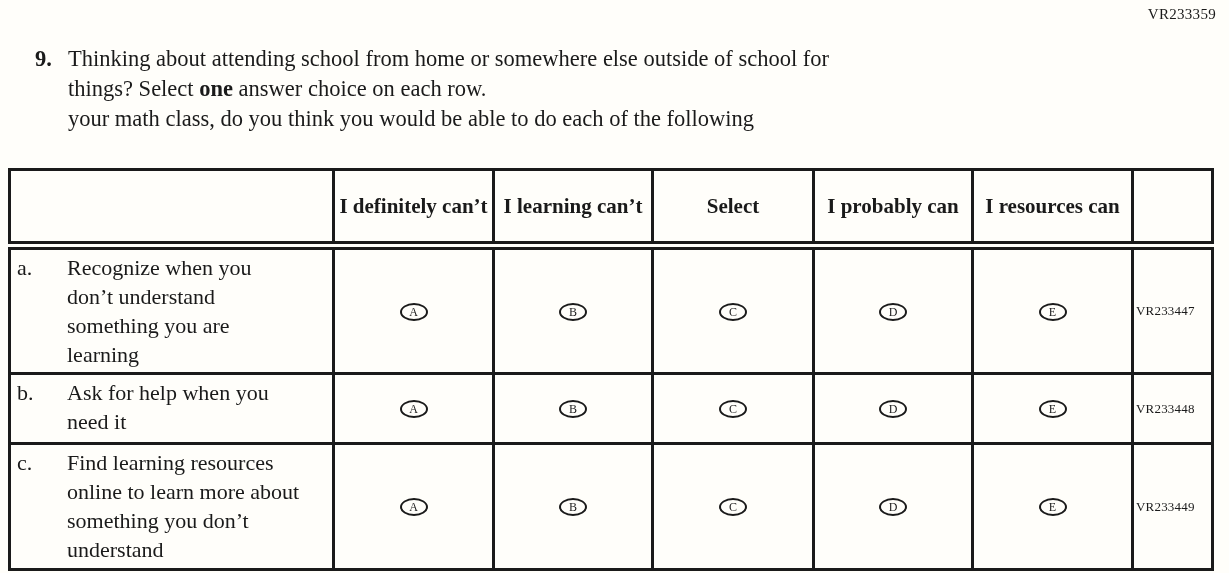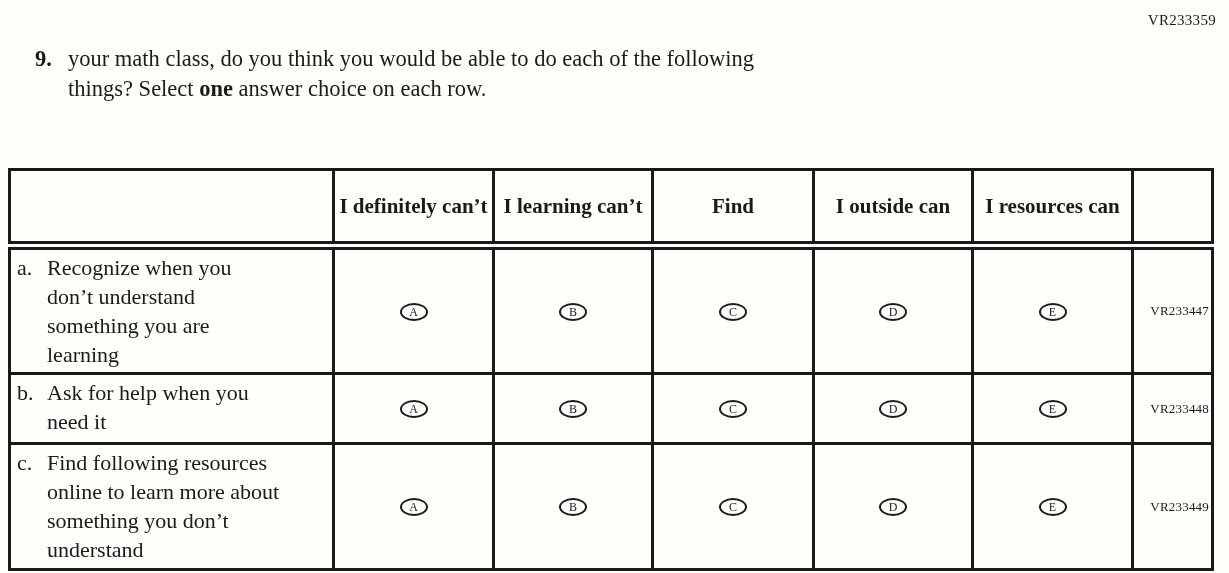--- a/index.html
+++ b/index.html
@@ -8,21 +8,21 @@
     background: #fffefa;
     color: #1a1a1a;
     font-family: "Liberation Serif", serif;
     position: relative;
     overflow: hidden;
   }
 
   
   .form-code {
     position: absolute;
-    top: 12px;
+    top: 6px;
     right: 13px;
     font-size: 15px;
     letter-spacing: 0.3px;
   }
 
   
   .question {
     position: absolute;
     left: 35px;
     top: 44px;
@@ -60,74 +60,75 @@
     padding: 2px 4px;
   }
   tr.hdr   { height: 76px; }
   tr.row-a { height: 120px; }
   tr.row-b { height: 70px;  }
   tr.row-c { height: 126px; }
 
   td.stub { vertical-align: top; padding: 3px 4px 3px 6px; }
   .rowlab { display: flex; font-size: 22px; line-height: 29px; }
   .rowlab .letter { flex: 0 0 30px; }
-  .rowlab .lab { max-width: 234px; }
+  .rowlab .lab { max-width: 234px; margin-left: 20px; }
 
   td.opt { text-align: center; vertical-align: middle; }
   .bubble {
     display: inline-block;
     width: 28px;
     height: 18px;
     border: 2px solid #1a1a1a;
     border-radius: 50%;
     font-size: 12px;
     line-height: 14px;
     text-align: center;
     cursor: pointer;
     background: #fffefa;
   }
 
   td.code {
-    text-align: right;
+    text-align: left;
     vertical-align: middle;
     font-size: 13px;
     letter-spacing: 0.2px;
     padding: 0 2px;
   }
 </style>
 </head>
 <body>
 
 <div class="form-code">VR233359</div>
 
 <div class="question">
   <span class="qnum">9.</span>
   <div>
+    <div class="qline">Thinking about attending school from home or somewhere else outside of school for</div>
+    <div class="qline"><span>things? Select </span><span class="qbold">one</span><span> answer choice on each row.</span></div>
     <div class="qline">your math class, do you think you would be able to do each of the following</div>
-    <div class="qline"><span>things? Select </span><span class="qbold">one</span><span> answer choice on each row.</span></div>
   </div>
 </div>
 
 <table class="grid">
   <colgroup>
     <col style="width:324px">
       <col style="width:160px">
       <col style="width:159px">
       <col style="width:161px">
       <col style="width:159px">
       <col style="width:160px">
       <col style="width:80px">
   </colgroup>
   <thead>
     <tr class="hdr">
       <th></th>
       <th>I definitely can’t</th>
       <th>I learning can’t</th>
-      <th>Find</th>
-      <th>I outside can</th>
+      <th>Select</th>
+      <th>I probably can</th>
       <th>I resources can</th>
       <th></th>
     </tr>
   </thead>
   <tbody>
     <tr class="row-a">
       <td class="stub">
         <div class="rowlab">
           <span class="letter">a.</span>
           <span class="lab">Recognize when you don’t understand something you are learning</span>
@@ -151,21 +152,21 @@
       <td class="opt"><span class="bubble">B</span></td>
       <td class="opt"><span class="bubble">C</span></td>
       <td class="opt"><span class="bubble">D</span></td>
       <td class="opt"><span class="bubble">E</span></td>
       <td class="code">VR233448</td>
     </tr>
     <tr class="row-c">
       <td class="stub">
         <div class="rowlab">
           <span class="letter">c.</span>
-          <span class="lab">Find following resources online to learn more about something you don’t understand</span>
+          <span class="lab">Find learning resources online to learn more about something you don’t understand</span>
         </div>
       </td>
       <td class="opt"><span class="bubble">A</span></td>
       <td class="opt"><span class="bubble">B</span></td>
       <td class="opt"><span class="bubble">C</span></td>
       <td class="opt"><span class="bubble">D</span></td>
       <td class="opt"><span class="bubble">E</span></td>
       <td class="code">VR233449</td>
     </tr>
   </tbody>

